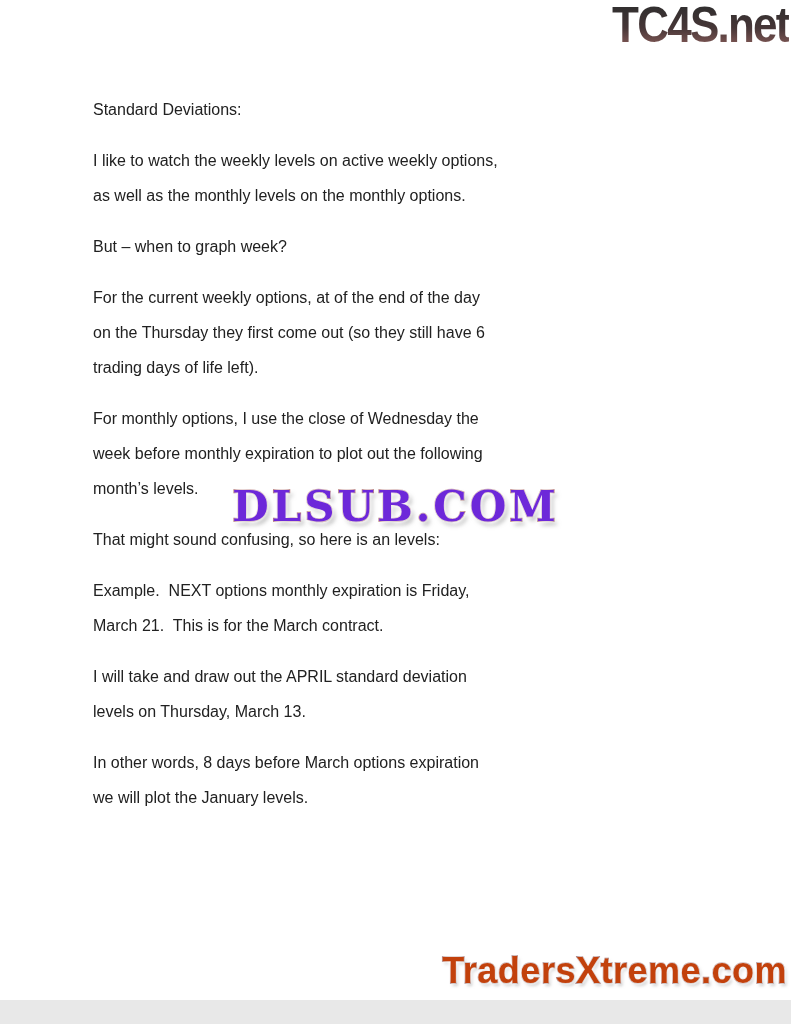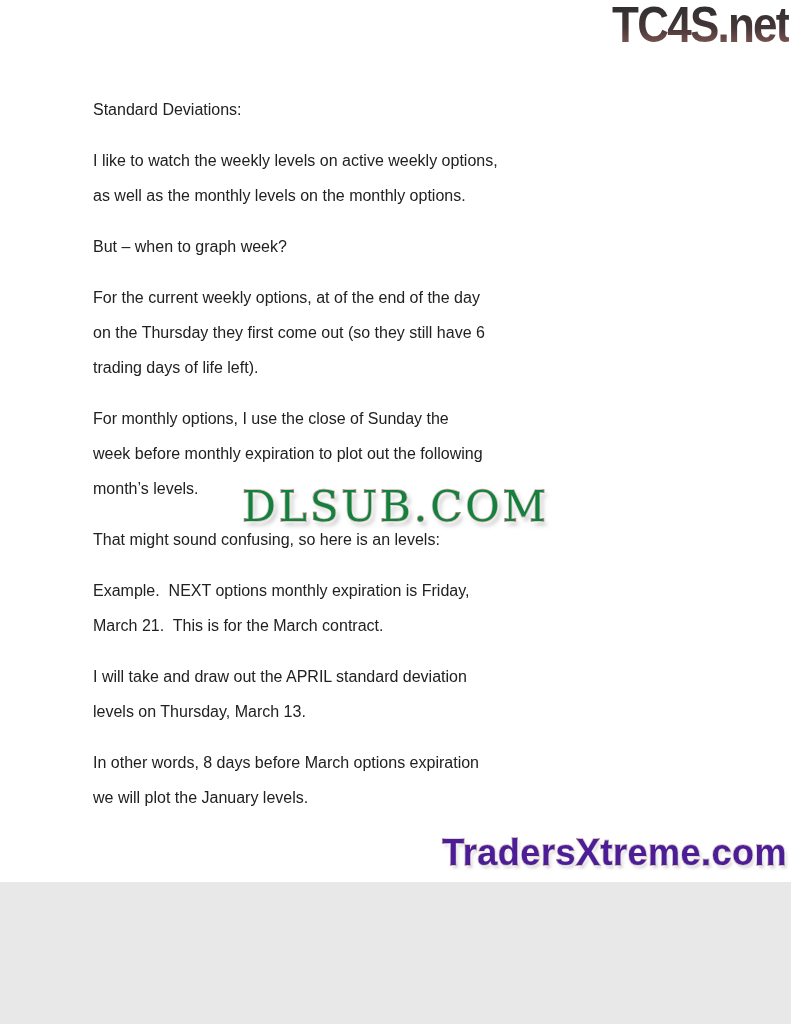--- a/index.html
+++ b/index.html
@@ -1,19 +1,19 @@
 <!DOCTYPE html>
 <html><head>
 <meta charset="utf-8">
 <style>
   html, body { margin: 0; padding: 0; background: #e8e8e8; }
   .page {
     position: relative;
     width: 791px;
-    height: 882px;
+    height: 1000px;
     background: #ffffff;
     overflow: hidden;
     font-family: "Liberation Sans", sans-serif;
     margin: 0 auto;
   }
 
   
   .content {
     position: absolute;
     left: 93px;
@@ -48,42 +48,42 @@
     white-space: pre;
   }
 
   
   .center-watermark {
     position: absolute;
     top: 482px;
     left: 50%;
     transform: translateX(-50%);
     font-family: "DejaVu Serif", serif;
-    font-weight: normal;
+    font-weight: bold;
     font-size: 42px;
     letter-spacing: 3px;
-    color: #15803d;
+    color: #6d28d9;
     -webkit-text-stroke: 1.5px #7e1212;
     paint-order: stroke fill;
     text-shadow:
       0 0 3px #ffffff, 0 0 5px #ffffff, 0 0 7px #ffffff,
       3px 4px 4px rgba(130,130,130,0.55);
     white-space: pre;
     z-index: 5;
   }
 
   
   .bottom-logo {
     position: absolute;
     right: 4px;
     bottom: 8px;
     font-size: 36px;
     font-weight: bold;
     letter-spacing: 0.5px;
-    color: #4c1d95;
+    color: #c2410c;
     -webkit-text-stroke: 1.4px #5f191d;
     paint-order: stroke fill;
     text-shadow:
       0 0 3px #ffffff, 0 0 5px #ffffff, 0 0 6px #ffffff,
       2px 3px 3px rgba(150,150,150,0.5);
     white-space: pre;
   }
 </style>
 </head>
 <body>
@@ -93,21 +93,21 @@
   <div class="top-logo">TC4S.net</div>
 
   <div class="content">
     <p>Standard Deviations:</p>
     <p>I like to watch the weekly levels on active weekly options,
 as well as the monthly levels on the monthly options.</p>
     <p>But – when to graph week?</p>
     <p>For the current weekly options, at of the end of the day
 on the Thursday they first come out (so they still have 6
 trading days of life left).</p>
-    <p>For monthly options, I use the close of Sunday the
+    <p>For monthly options, I use the close of Wednesday the
 week before monthly expiration to plot out the following
 month’s levels.</p>
     <p>That might sound confusing, so here is an levels:</p>
     <p>Example.  NEXT options monthly expiration is Friday,
 March 21.  This is for the March contract.</p>
     <p>I will take and draw out the APRIL standard deviation
 levels on Thursday, March 13.</p>
     <p>In other words, 8 days before March options expiration
 we will plot the January levels.</p>
   </div>

